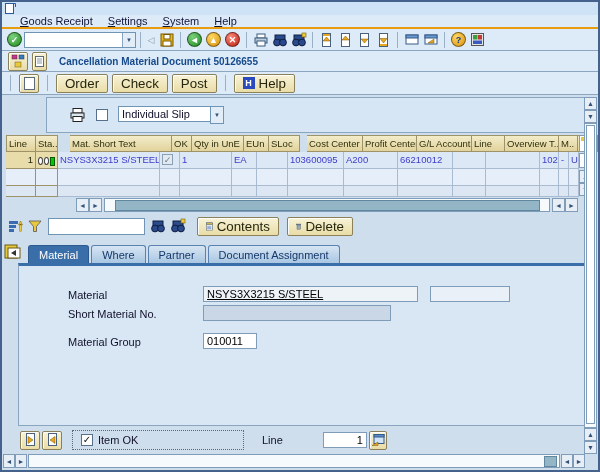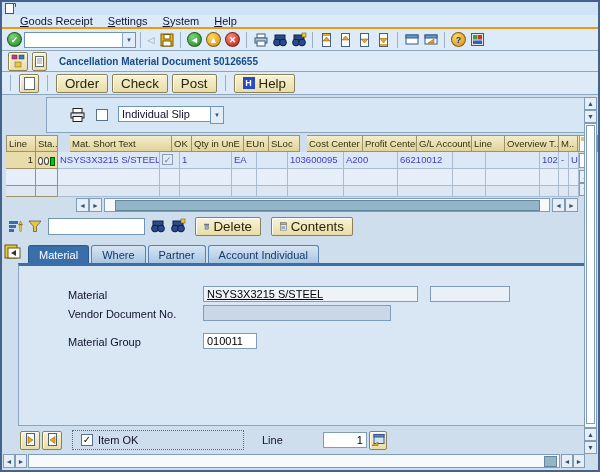--- a/index.html
+++ b/index.html
@@ -397,59 +397,59 @@
       </svg>
     </div>
     <div class="flaticon">
       <svg width="16" height="16" viewBox="0 0 16 16">
         <rect x="3" y="3" width="10" height="5" fill="#2a4a8c" stroke="#101f42"></rect>
         <circle cx="5" cy="10.5" r="3.4" fill="#2a4a8c" stroke="#101f42"></circle>
         <circle cx="11" cy="10.5" r="3.4" fill="#2a4a8c" stroke="#101f42"></circle>
         <rect x="11" y="1" width="4" height="4" fill="#e8c93e" stroke="#7a5a00" stroke-width="0.6"></rect>
       </svg>
     </div>
-    <button class="btn3d" style="width:66px;margin-left:6px">
-      <svg width="11" height="13" viewBox="0 0 11 13">
-        <rect x="1" y="1.5" width="9" height="1.8" fill="#9aa8b8" stroke="#3a4a5a" stroke-width="0.7"></rect>
-        <rect x="2" y="3.5" width="7" height="8.5" fill="#9aa8b8" stroke="#3a4a5a" stroke-width="0.7"></rect>
-      </svg>
-      <span>Delete</span>
-    </button>
     <button class="btn3d" style="width:82px;margin-left:8px">
       <svg width="11" height="13" viewBox="0 0 11 13">
         <rect x="0.5" y="0.5" width="10" height="12" fill="#fff" stroke="#5a6a7a"></rect>
         <rect x="0.5" y="0.5" width="10" height="3" fill="#e8c93e" stroke="#5a6a7a"></rect>
         <line x1="2" y1="6" x2="9" y2="6" stroke="#3a6ab0"></line>
         <line x1="2" y1="8" x2="9" y2="8" stroke="#3a6ab0"></line>
         <line x1="2" y1="10" x2="9" y2="10" stroke="#3a6ab0"></line>
       </svg>
       <span>Contents</span>
     </button>
+    <button class="btn3d" style="width:66px;margin-left:6px">
+      <svg width="11" height="13" viewBox="0 0 11 13">
+        <rect x="1" y="1.5" width="9" height="1.8" fill="#9aa8b8" stroke="#3a4a5a" stroke-width="0.7"></rect>
+        <rect x="2" y="3.5" width="7" height="8.5" fill="#9aa8b8" stroke="#3a4a5a" stroke-width="0.7"></rect>
+      </svg>
+      <span>Delete</span>
+    </button>
   </div>
 
   <div class="abs" style="left:2px;top:241px">
     <svg width="17" height="17" viewBox="0 0 17 17">
       <rect x="1" y="2" width="12" height="13" fill="#e8c93e" stroke="#6a5a10"></rect>
       <rect x="4" y="5" width="12" height="10" fill="#fff" stroke="#6a5a10"></rect>
       <path d="M7 10 L12 7 V13 Z" fill="#333"></path>
     </svg>
   </div>
 
   <div class="abs tabs" id="tabstrip">
       <div class="tab active">Material</div>
       <div class="tab">Where</div>
       <div class="tab">Partner</div>
-      <div class="tab">Account Individual</div>
+      <div class="tab">Document Assignment</div>
     </div>
 
   <div class="abs tabpanel">
     <span class="lbl" style="left:49px;top:23px">Material</span>
     <div class="fld" style="left:184px;top:20px;width:215px;background:#eef3f8;text-decoration:underline">NSYS3X3215 S/STEEL</div>
     <div class="fld" style="left:411px;top:20px;width:80px;background:#e9f0f7"></div>
-    <span class="lbl" style="left:49px;top:42px">Vendor Document No.</span>
+    <span class="lbl" style="left:49px;top:42px">Short Material No.</span>
     <div class="fld" style="left:184px;top:39px;width:188px;background:#c9d7e6"></div>
     <span class="lbl" style="left:49px;top:70px">Material Group</span>
     <div class="fld" style="left:184px;top:67px;width:54px">010011</div>
   </div>
 
   <div class="abs itembar">
     <button class="btn3d sq" style="margin-left:18px">
       <svg width="13" height="14" viewBox="0 0 13 14">
         <rect x="2.5" y="0.5" width="8" height="12" fill="#fff" stroke="#4a617e"></rect>
         <path d="M9 7 L4 3.5 V10.5 Z" fill="#e8a820" stroke="#7a5200" stroke-width="0.5"></path>

